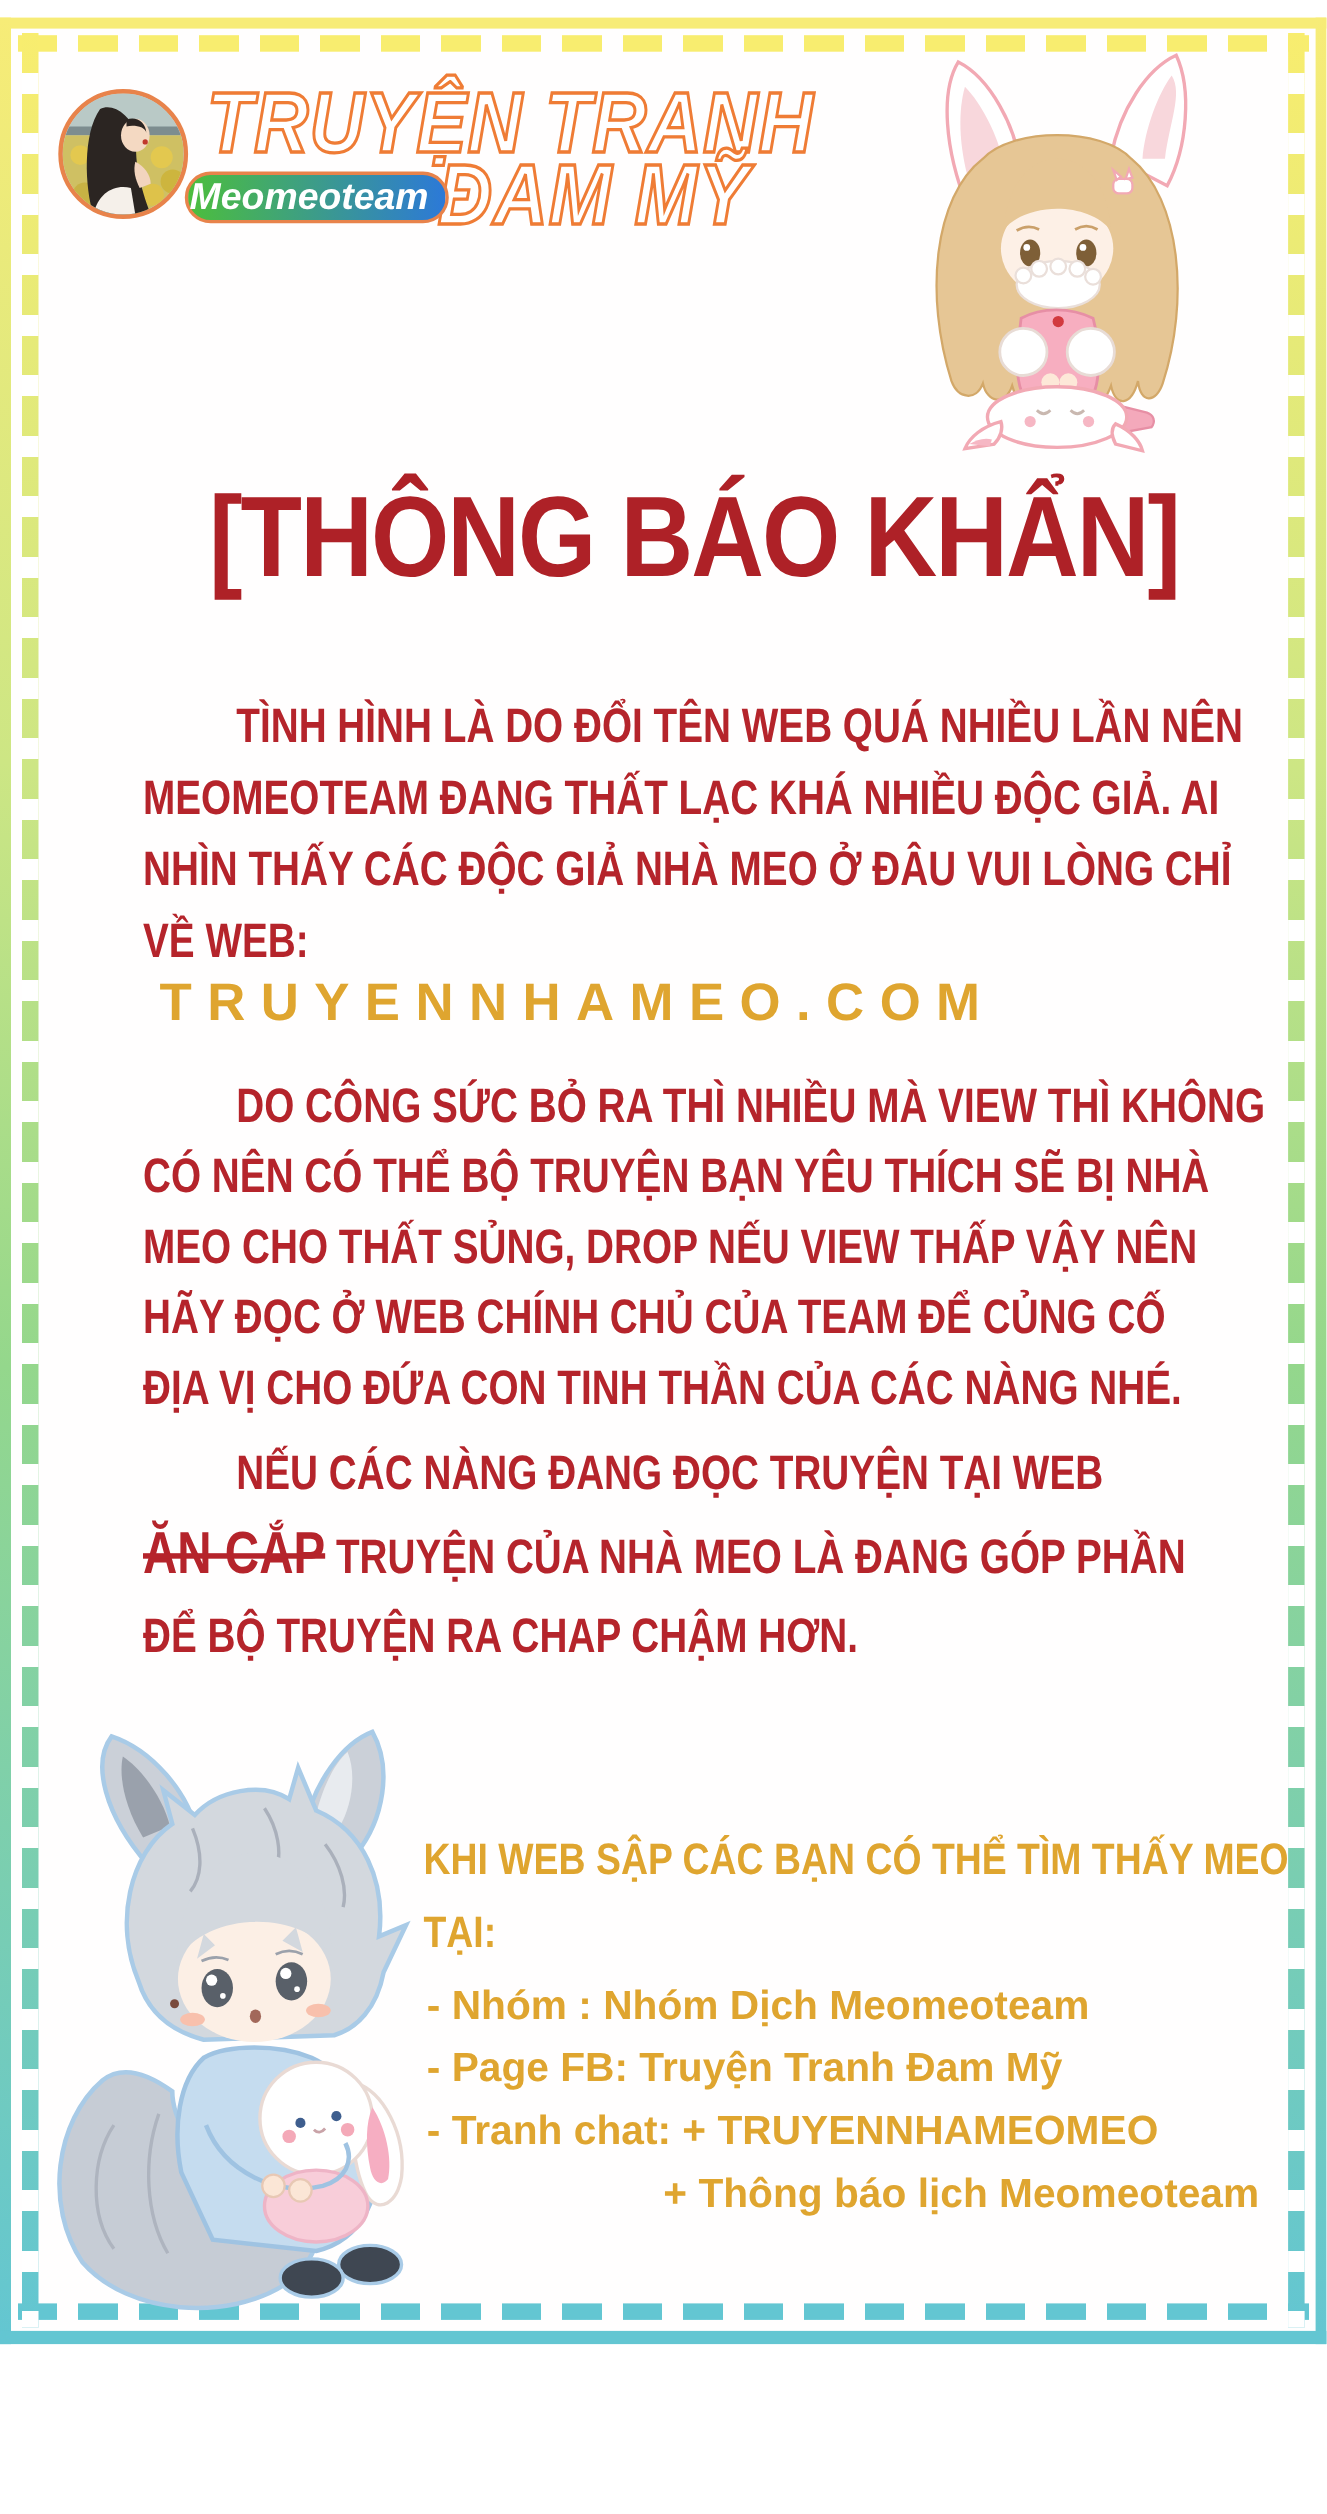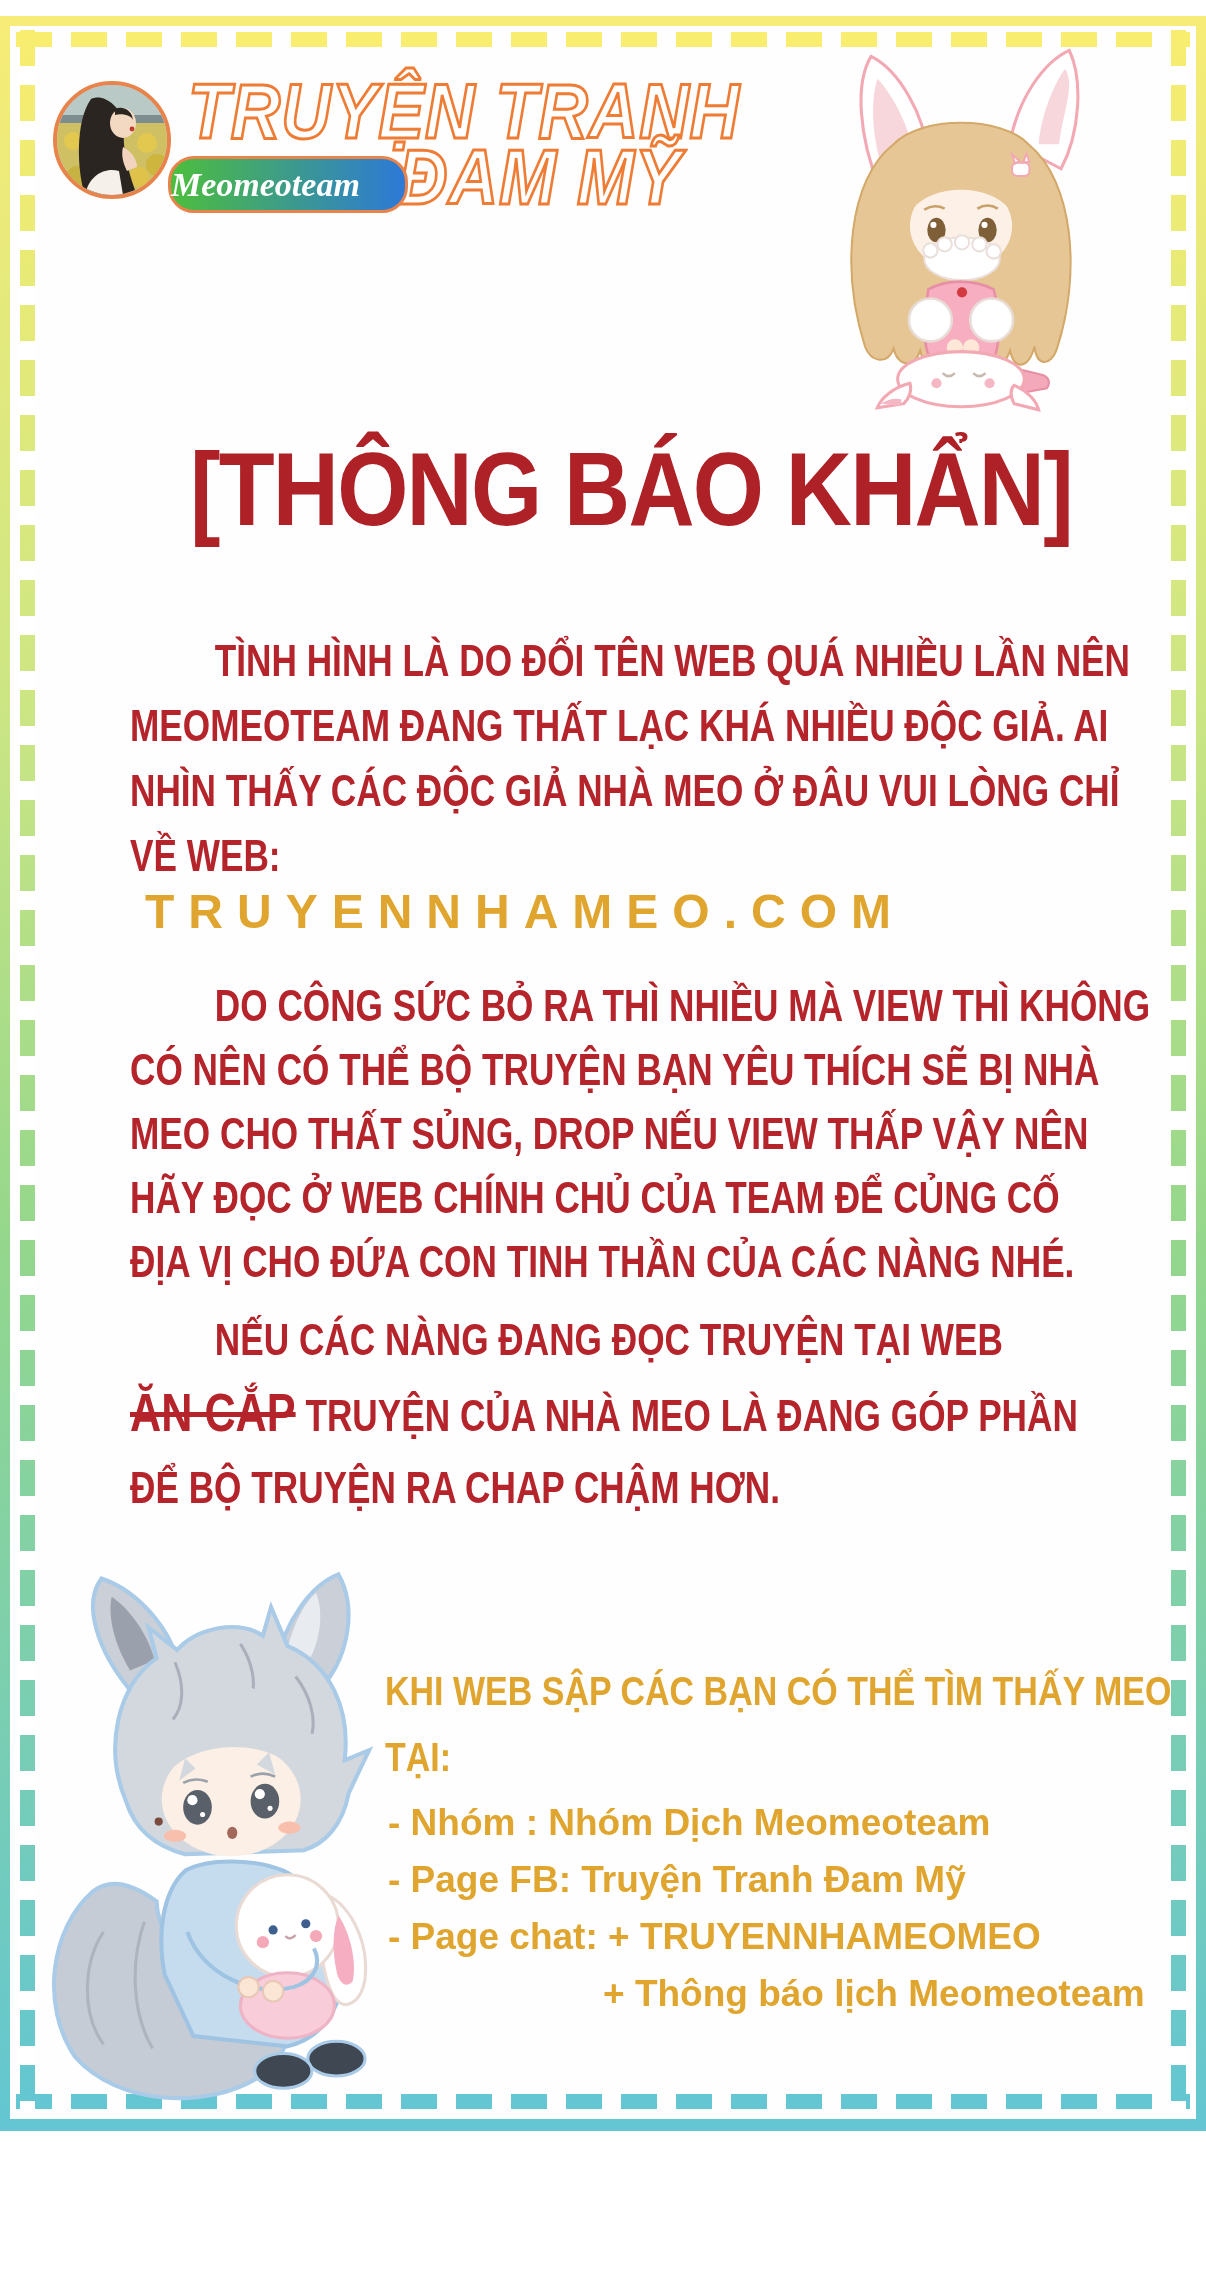--- a/index.html
+++ b/index.html
@@ -25,23 +25,23 @@
   .dash-right{left:1171px;top:14px;width:15px;height:2086px;
     background:repeating-linear-gradient(to bottom,transparent 0 36px,#ffffff 36px 55px),
       linear-gradient(to bottom,#f8ed6f 0%,#cde684 32%,#94d78c 58%,#63c6d2 100%);}
 
   
   .brand{position:absolute;font-style:italic;font-weight:bold;color:#ffffff;
     -webkit-text-stroke:3px #ef7c35;white-space:nowrap;letter-spacing:1px;
     transform:scaleX(0.88);transform-origin:0 0;}
   .brand1{left:188px;top:50px;font-size:78px;}
   .brand2{left:398px;top:116px;font-size:78px;}
-  .team-pill{position:absolute;left:168px;top:140px;width:240px;height:57px;border-radius:26px;
+  .team-pill{position:absolute;left:168px;top:140px;width:240px;height:47px;border-radius:26px;
     background:linear-gradient(to right,#4cbe3c,#2c79d8);border:3px solid #e8834b;
-    display:flex;align-items:center;justify-content:flex-start;padding-right:14px;box-sizing:border-box;font-family:Liberation Serif, serif;}
+    display:flex;align-items:center;justify-content:center;padding-right:14px;box-sizing:border-box;}
   .team-pill span{color:#ffffff;font-weight:bold;font-style:italic;font-size:34px;white-space:nowrap;}
   .avatar-wrap{position:absolute;left:53px;top:65px;width:118px;height:118px;border-radius:50%;
     border:4px solid #e8834b;overflow:hidden;background:#cbd3c9;box-sizing:border-box;}
 
   
   .title{position:absolute;left:190px;top:414px;font-size:104px;font-weight:bold;
     color:#ae2127;white-space:nowrap;letter-spacing:-2px;
     transform:scaleX(0.88);transform-origin:0 0;}
   .para{position:absolute;left:130px;transform:scaleX(0.80);transform-origin:0 0;}
   .para .line{font-size:44px;line-height:65px;font-weight:bold;color:#b5242b;
@@ -225,17 +225,17 @@
     <circle cx="236" cy="418" r="10" fill="#fbe6d6" stroke="#e8c8b4" stroke-width="2"></circle>
   </svg>
 
   <div class="f-head">
     <div class="line">KHI WEB SẬP CÁC BẠN CÓ THỂ TÌM THẤY MEO</div>
     <div class="line">TẠI:</div>
   </div>
   <div class="f-list">
     <div class="item">- Nhóm : Nhóm Dịch Meomeoteam</div>
     <div class="item">- Page FB: Truyện Tranh Đam Mỹ</div>
-    <div class="item">- Page chat: + TRUYENNHAMEOMEO</div>
+    <div class="item">- Tranh chat: + TRUYENNHAMEOMEO</div>
     <div class="item item-last">+ Thông báo lịch Meomeoteam</div>
   </div>
 
 </div>
 
 </body></html>

